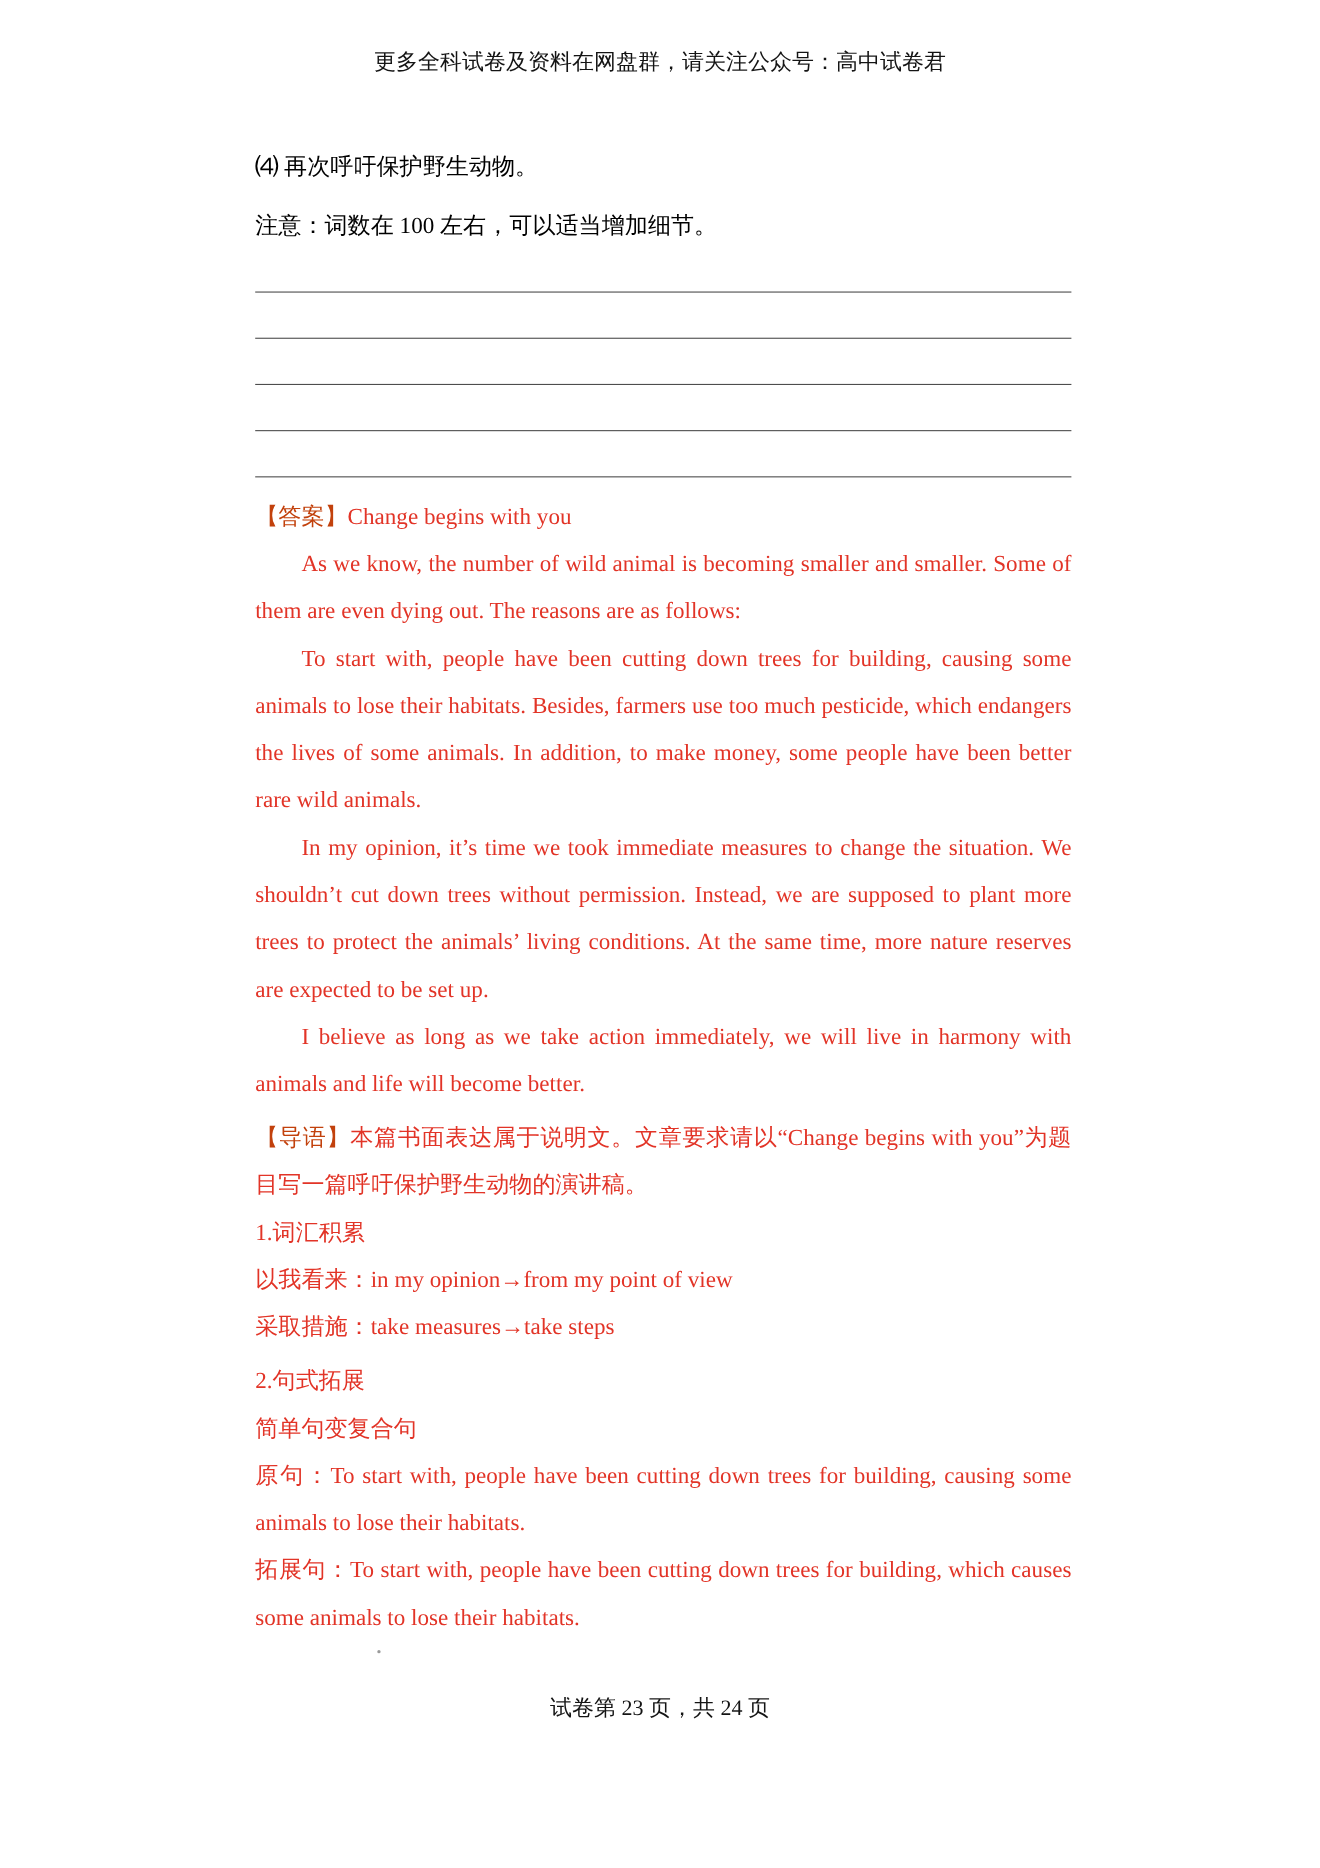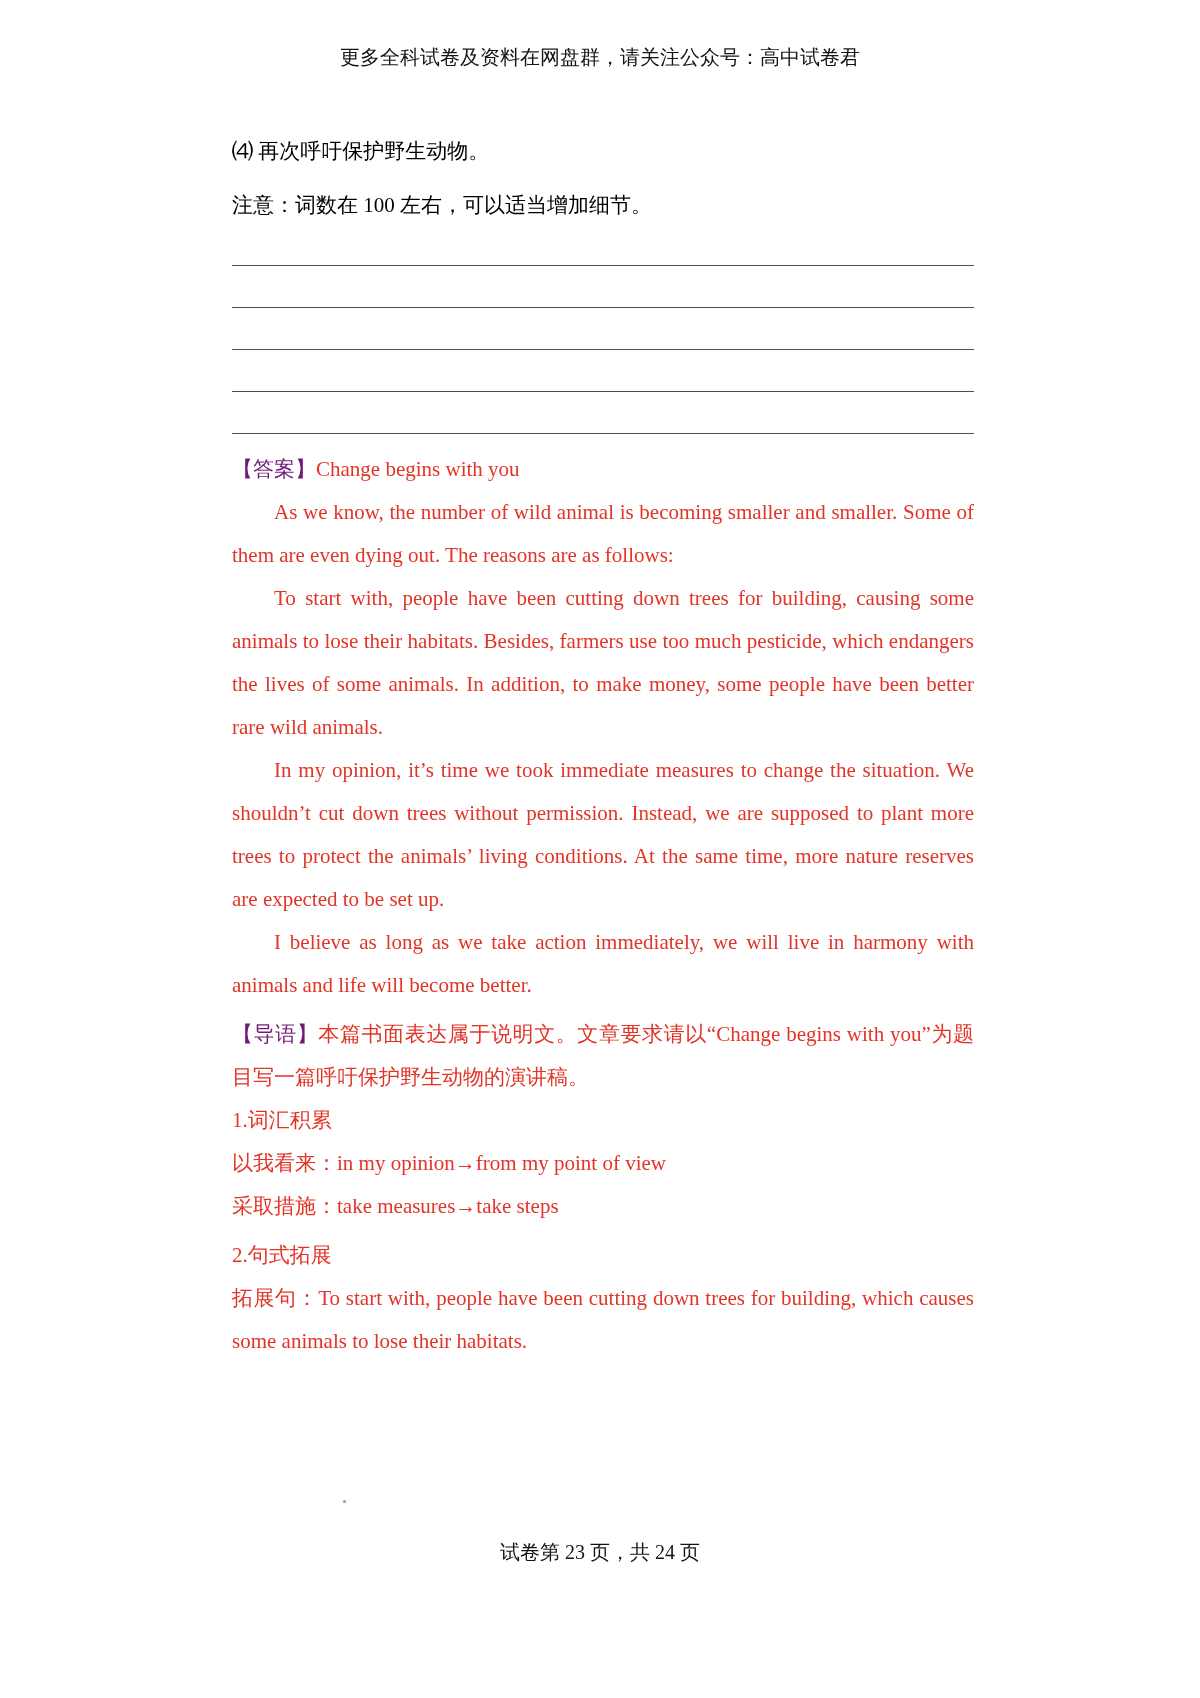--- a/index.html
+++ b/index.html
@@ -34,21 +34,21 @@
   }
   .body-text {
     font-size: 21px;
     line-height: 43px;
     text-align: justify;
   }
   .red { color: #e23427; }
   .indent { text-indent: 42px; }
   .answer-block { margin-top: 14px; }
   .mt-sm { margin-top: 6px; }
-  .label { color: #701a75; }
+  .label { color: #c2410c; }
   .footer {
     position: absolute;
     left: 0;
     right: 0;
     bottom: 132px;
     text-align: center;
     font-size: 20px;
     color: #141414;
   }
   .dot-artifact {
@@ -88,20 +88,22 @@
       <p class="body-text red indent">In my opinion, it’s time we took immediate measures to change the situation. We shouldn’t cut down trees without permission. Instead, we are supposed to plant more trees to protect the animals’ living conditions. At the same time, more nature reserves are expected to be set up.</p>
       <p class="body-text red indent">I believe as long as we take action immediately, we will live in harmony with animals and life will become better.</p>
     </div>
 
     <div>
       <p class="body-text red mt-sm"><span class="label">【导语】</span><span>本篇书面表达属于说明文。文章要求请以“Change begins with you”为题目写一篇呼吁保护野生动物的演讲稿。</span></p>
       <p class="body-text red">1.词汇积累</p>
       <p class="body-text red">以我看来：in my opinion→from my point of view</p>
       <p class="body-text red">采取措施：take measures→take steps</p>
       <p class="body-text red mt-sm">2.句式拓展</p>
+      <p class="body-text red">简单句变复合句</p>
+      <p class="body-text red">原句：To start with, people have been cutting down trees for building, causing some animals to lose their habitats.</p>
       <p class="body-text red">拓展句：To start with, people have been cutting down trees for building, which causes some animals to lose their habitats.</p>
     </div>
 
   </div>
 
   <div class="dot-artifact"></div>
 
   <div class="footer">试卷第 23 页，共 24 页</div>
 
 </div>

